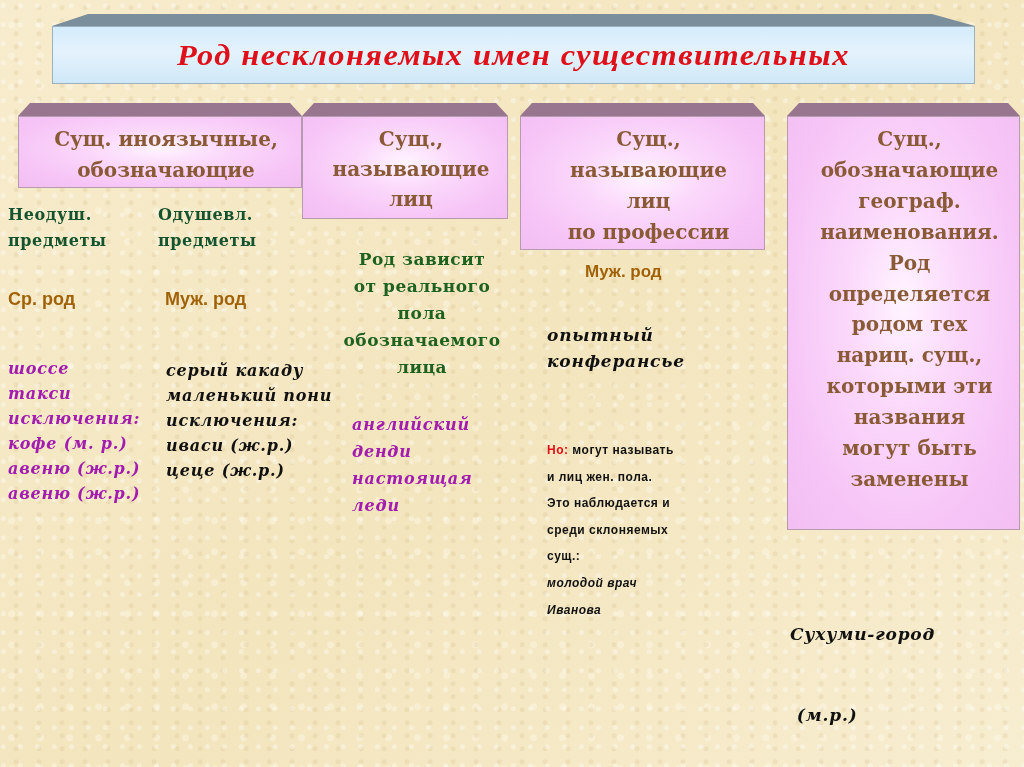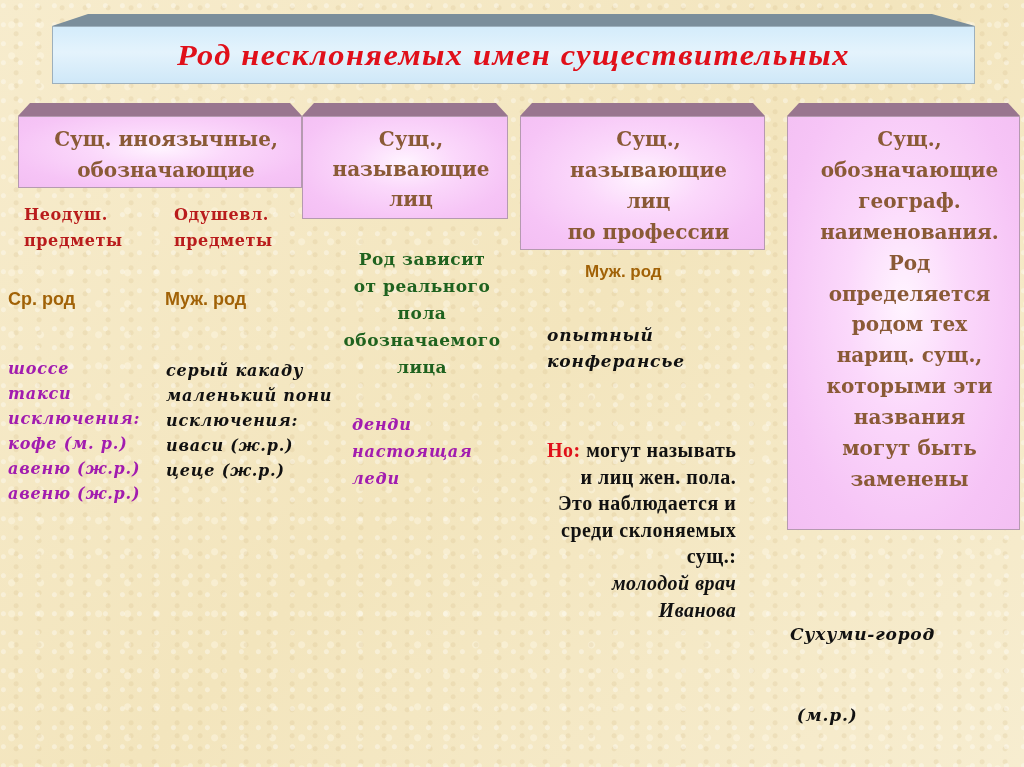--- a/index.html
+++ b/index.html
@@ -47,26 +47,26 @@
     box-sizing: border-box;
     text-align: center;
     padding-top: 7px;
     font-family: "DejaVu Serif", serif; font-weight: bold;
     font-size: 20px; line-height: 31px;
     color: #8a5a36;
   }
   .face .ln { display: block; white-space: nowrap; padding-left: 12px; }
 
   
-  .lbl-black { font-family: "DejaVu Serif", serif; font-weight: bold; font-size: 16px; line-height: 26px; color: #b91c1c; white-space: nowrap; letter-spacing: 0.6px; margin-left: 16px; }
+  .lbl-black { font-family: "DejaVu Serif", serif; font-weight: bold; font-size: 16px; line-height: 26px; color: #14532d; white-space: nowrap; letter-spacing: 0.6px; }
   .lbl-green-sans { font-family: "Liberation Sans", sans-serif; font-weight: bold; font-size: 18px; color: #a16207; white-space: nowrap; }
   .list-blue { font-family: "DejaVu Serif", serif; font-style: italic; font-weight: bold; font-size: 16px; line-height: 25px; color: #a21caf; white-space: nowrap; letter-spacing: 0.8px; }
   .list-black-it { font-family: "DejaVu Serif", serif; font-style: italic; font-weight: bold; font-size: 16px; line-height: 25px; color: #111; white-space: nowrap; letter-spacing: 0.8px; }
   .rule-green { font-family: "DejaVu Serif", serif; font-weight: bold; font-size: 17px; line-height: 27px; color: #1f621f; text-align: center; white-space: nowrap; letter-spacing: 0.5px; }
-  .note { font-family: Liberation Serif, serif; font-weight: bold; font-size: 20px; line-height: 26.6px; color: #111; white-space: nowrap; letter-spacing: 0.5px; text-align: right; }
+  .note { font-family: Liberation Sans, sans-serif; font-weight: bold; font-size: 12px; line-height: 26.6px; color: #111; white-space: nowrap; letter-spacing: 0.5px; }
   .note .it { font-style: italic; }
   .note .red { color: #e0101a; }
   .blk { display: block; }
 </style>
 </head>
 <body>
 
 <div class="abs title-bevel"></div>
 <div class="abs title-face">
   <span class="title-text">Род несклоняемых имен существительных</span>
@@ -145,20 +145,21 @@
 </div>
 
 <div class="abs rule-green" style="left:322px; top:246px; width:200px;">
   <span class="blk">Род зависит</span>
   <span class="blk">от реального</span>
   <span class="blk">пола</span>
   <span class="blk">обозначаемого</span>
   <span class="blk">лица</span>
 </div>
 <div class="abs list-blue" style="left:352px; top:411px; line-height:27px;">
+  <span class="blk">английский</span>
   <span class="blk">денди</span>
   <span class="blk">настоящая</span>
   <span class="blk">леди</span>
 </div>
 
 <div class="abs lbl-green-sans" style="left:585px; top:262px; font-size:17px;">Муж. род</div>
 <div class="abs list-black-it" style="left:547px; top:322px; line-height:26px; font-size:17px;">
   <span class="blk">опытный</span>
   <span class="blk">конферансье</span>
 </div>

